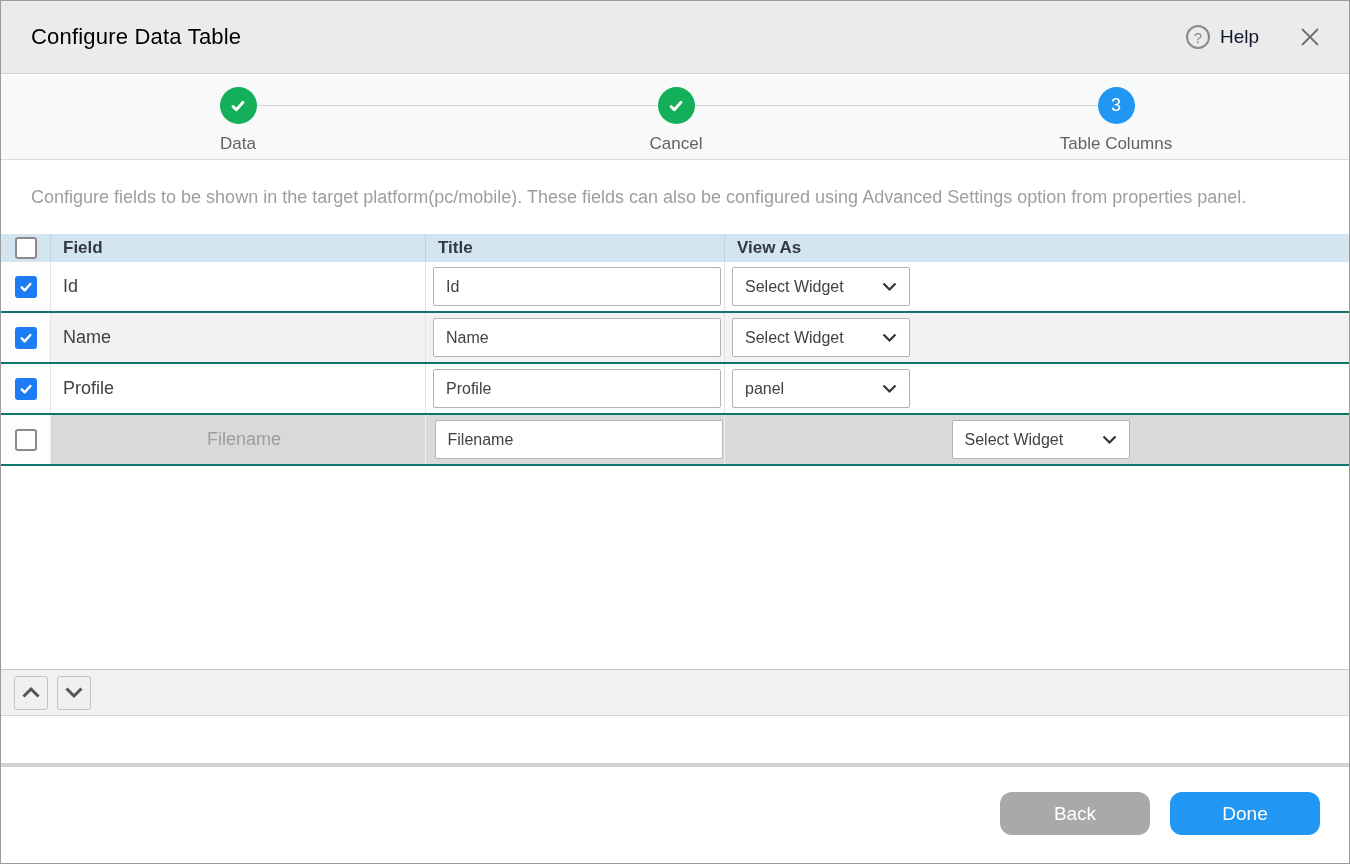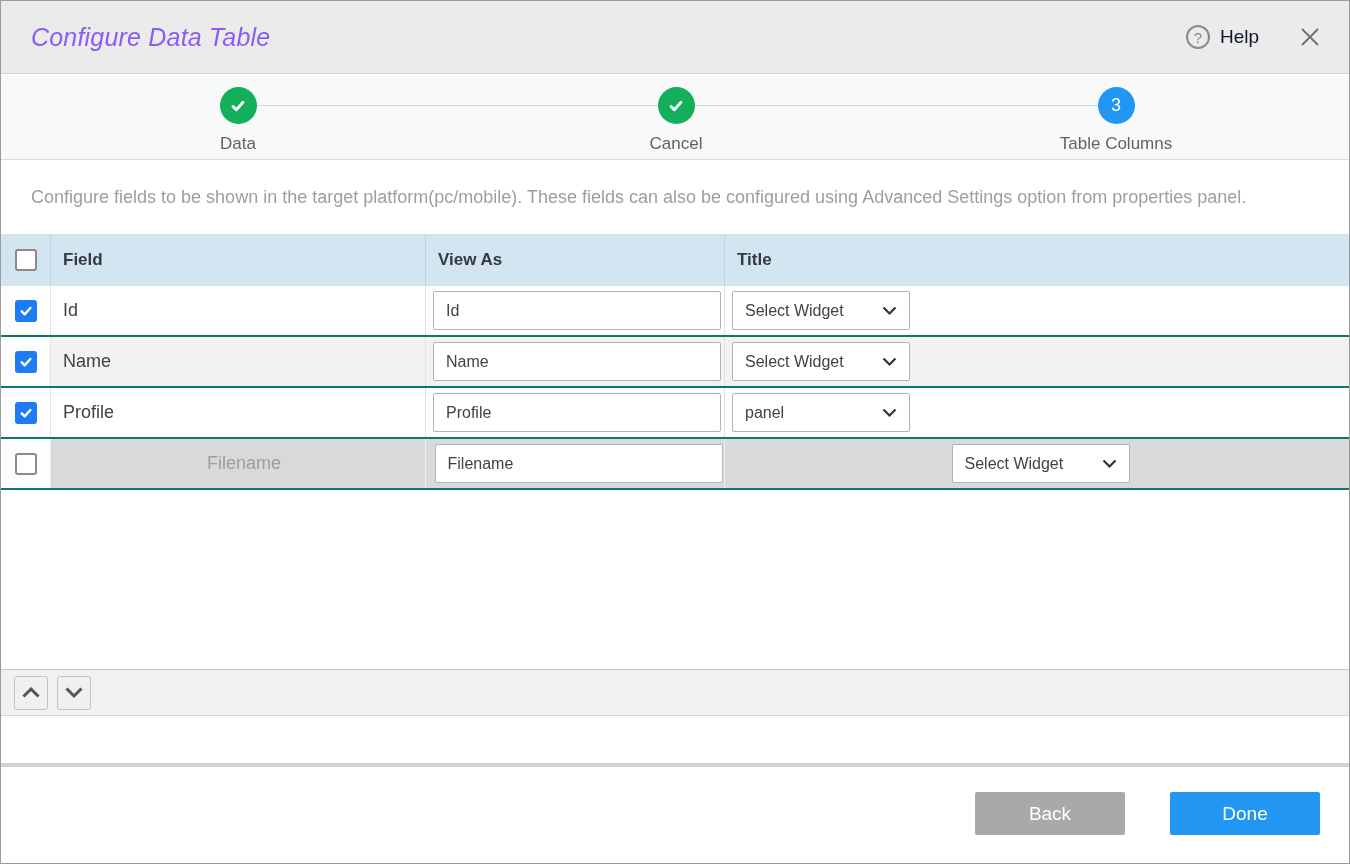--- a/index.html
+++ b/index.html
@@ -18,21 +18,21 @@
 
   
   .titlebar {
     position: absolute; top: 0; left: 0; right: 0; height: 73px;
     background: #ebebeb;
     border-bottom: 1px solid #d2d2d2;
     display: flex; align-items: center;
     padding: 0 28px 0 30px;
   }
   .titlebar h1 {
-    font-size: 25px; font-weight: 500; color: #8b5cf6; letter-spacing: .2px; font-style: italic;
+    font-size: 22px; font-weight: 500; color: #000000; letter-spacing: .2px;
   }
   .titlebar-right { margin-left: auto; display: flex; align-items: center; }
   .help-group { display: flex; align-items: center; cursor: pointer; }
   .help-icon {
     width: 24px; height: 24px; border: 2px solid #8a8a8a; border-radius: 50%;
     display: flex; align-items: center; justify-content: center;
     color: #8a8a8a; font-size: 15px; font-weight: 500;
   }
   .help-label { font-size: 19px; color: #0f172a; margin-left: 10px; }
   .close-btn {
@@ -69,21 +69,21 @@
     font-size: 18px; color: #9e9e9e;
   }
 
   
   .ctable { position: absolute; top: 233px; left: 0; right: 0; }
   .trow-head, .trow {
     display: grid;
     grid-template-columns: 50px 375px 299px 1fr;
   }
   .trow-head {
-    height: 52px;
+    height: 28px;
     background: #d4e5f2;
   }
   .trow-head .cell {
     display: flex; align-items: center;
     border-right: 1px solid #c0d3e1;
     padding-left: 12px;
     font-size: 17px; font-weight: 600; color: #333a40;
   }
   .trow-head .cell:first-child { justify-content: center; padding-left: 0; }
   .trow-head .cell:last-child { border-right: none; }
@@ -162,25 +162,24 @@
   .footer-divider {
     position: absolute; top: 762px; left: 0; right: 0; height: 4px;
     background: #d2d2d2;
   }
   .footer {
     position: absolute; top: 791px; right: 29px;
     display: flex; gap: 20px;
   }
   .btn {
     width: 150px; height: 43px;
-    border: none; border-radius: 2px;
+    border: none; border-radius: 12px;
     font-family: "Liberation Sans", sans-serif;
     font-size: 19px; color: #ffffff;
     cursor: pointer;
-    margin-left: 25px;
   }
   .btn-back { background: #a9a9a9; }
   .btn-cancel { background: #8a8a8a; }
   .btn-done { background: #2196f3; }
 </style>
 </head>
 <body>
 
 <div class="dialog">
 
@@ -230,22 +229,22 @@
 
   <div class="ctable">
 
     <div class="trow-head">
       <div class="cell cb-cell" style="justify-content:center;">
         <span class="checkbox">
           
         </span>
       </div>
       <div class="cell">Field</div>
+      <div class="cell">Title</div>
       <div class="cell">View As</div>
-      <div class="cell">Title</div>
     </div>
 
     <div class="trow checked">
       <div class="cell cb-cell">
         <span class="checkbox">
           <svg width="16" height="16" viewBox="0 0 24 24">
               <path d="M5.5 12.5 L10 17 L18.5 7.5" stroke="#fff" stroke-width="3.6" fill="none" stroke-linecap="round" stroke-linejoin="round"></path>
             </svg>
         </span>
       </div>

